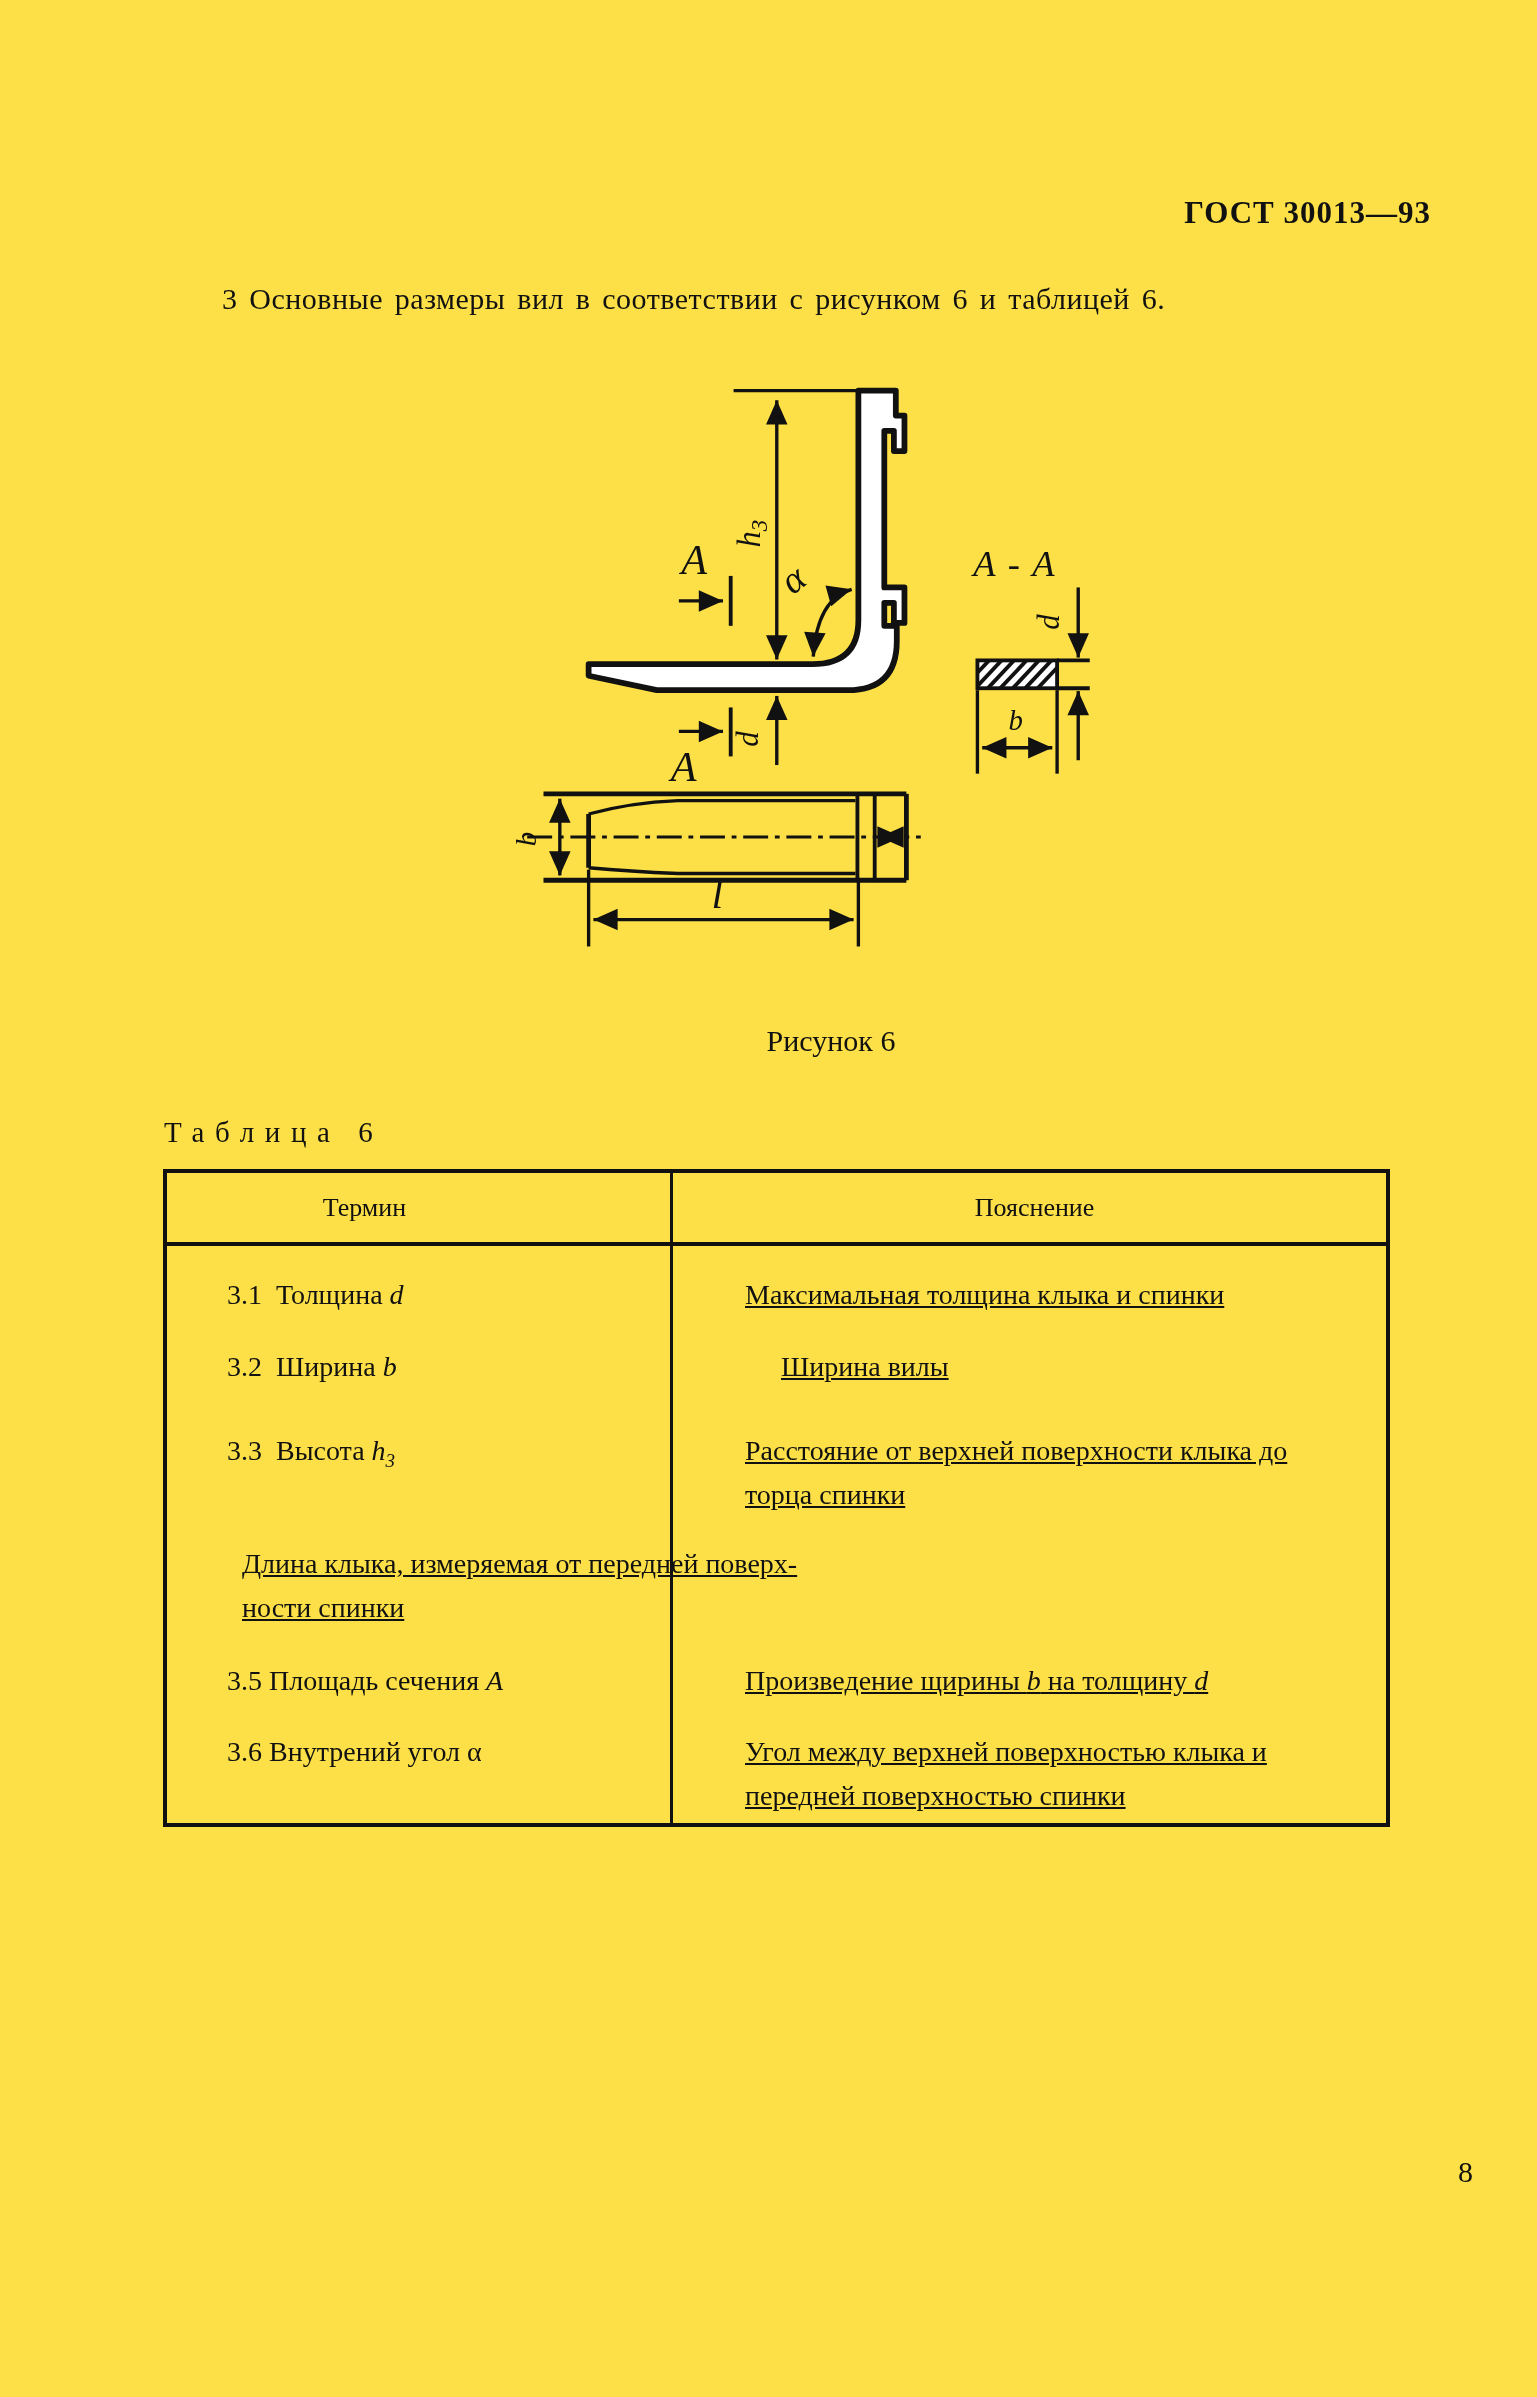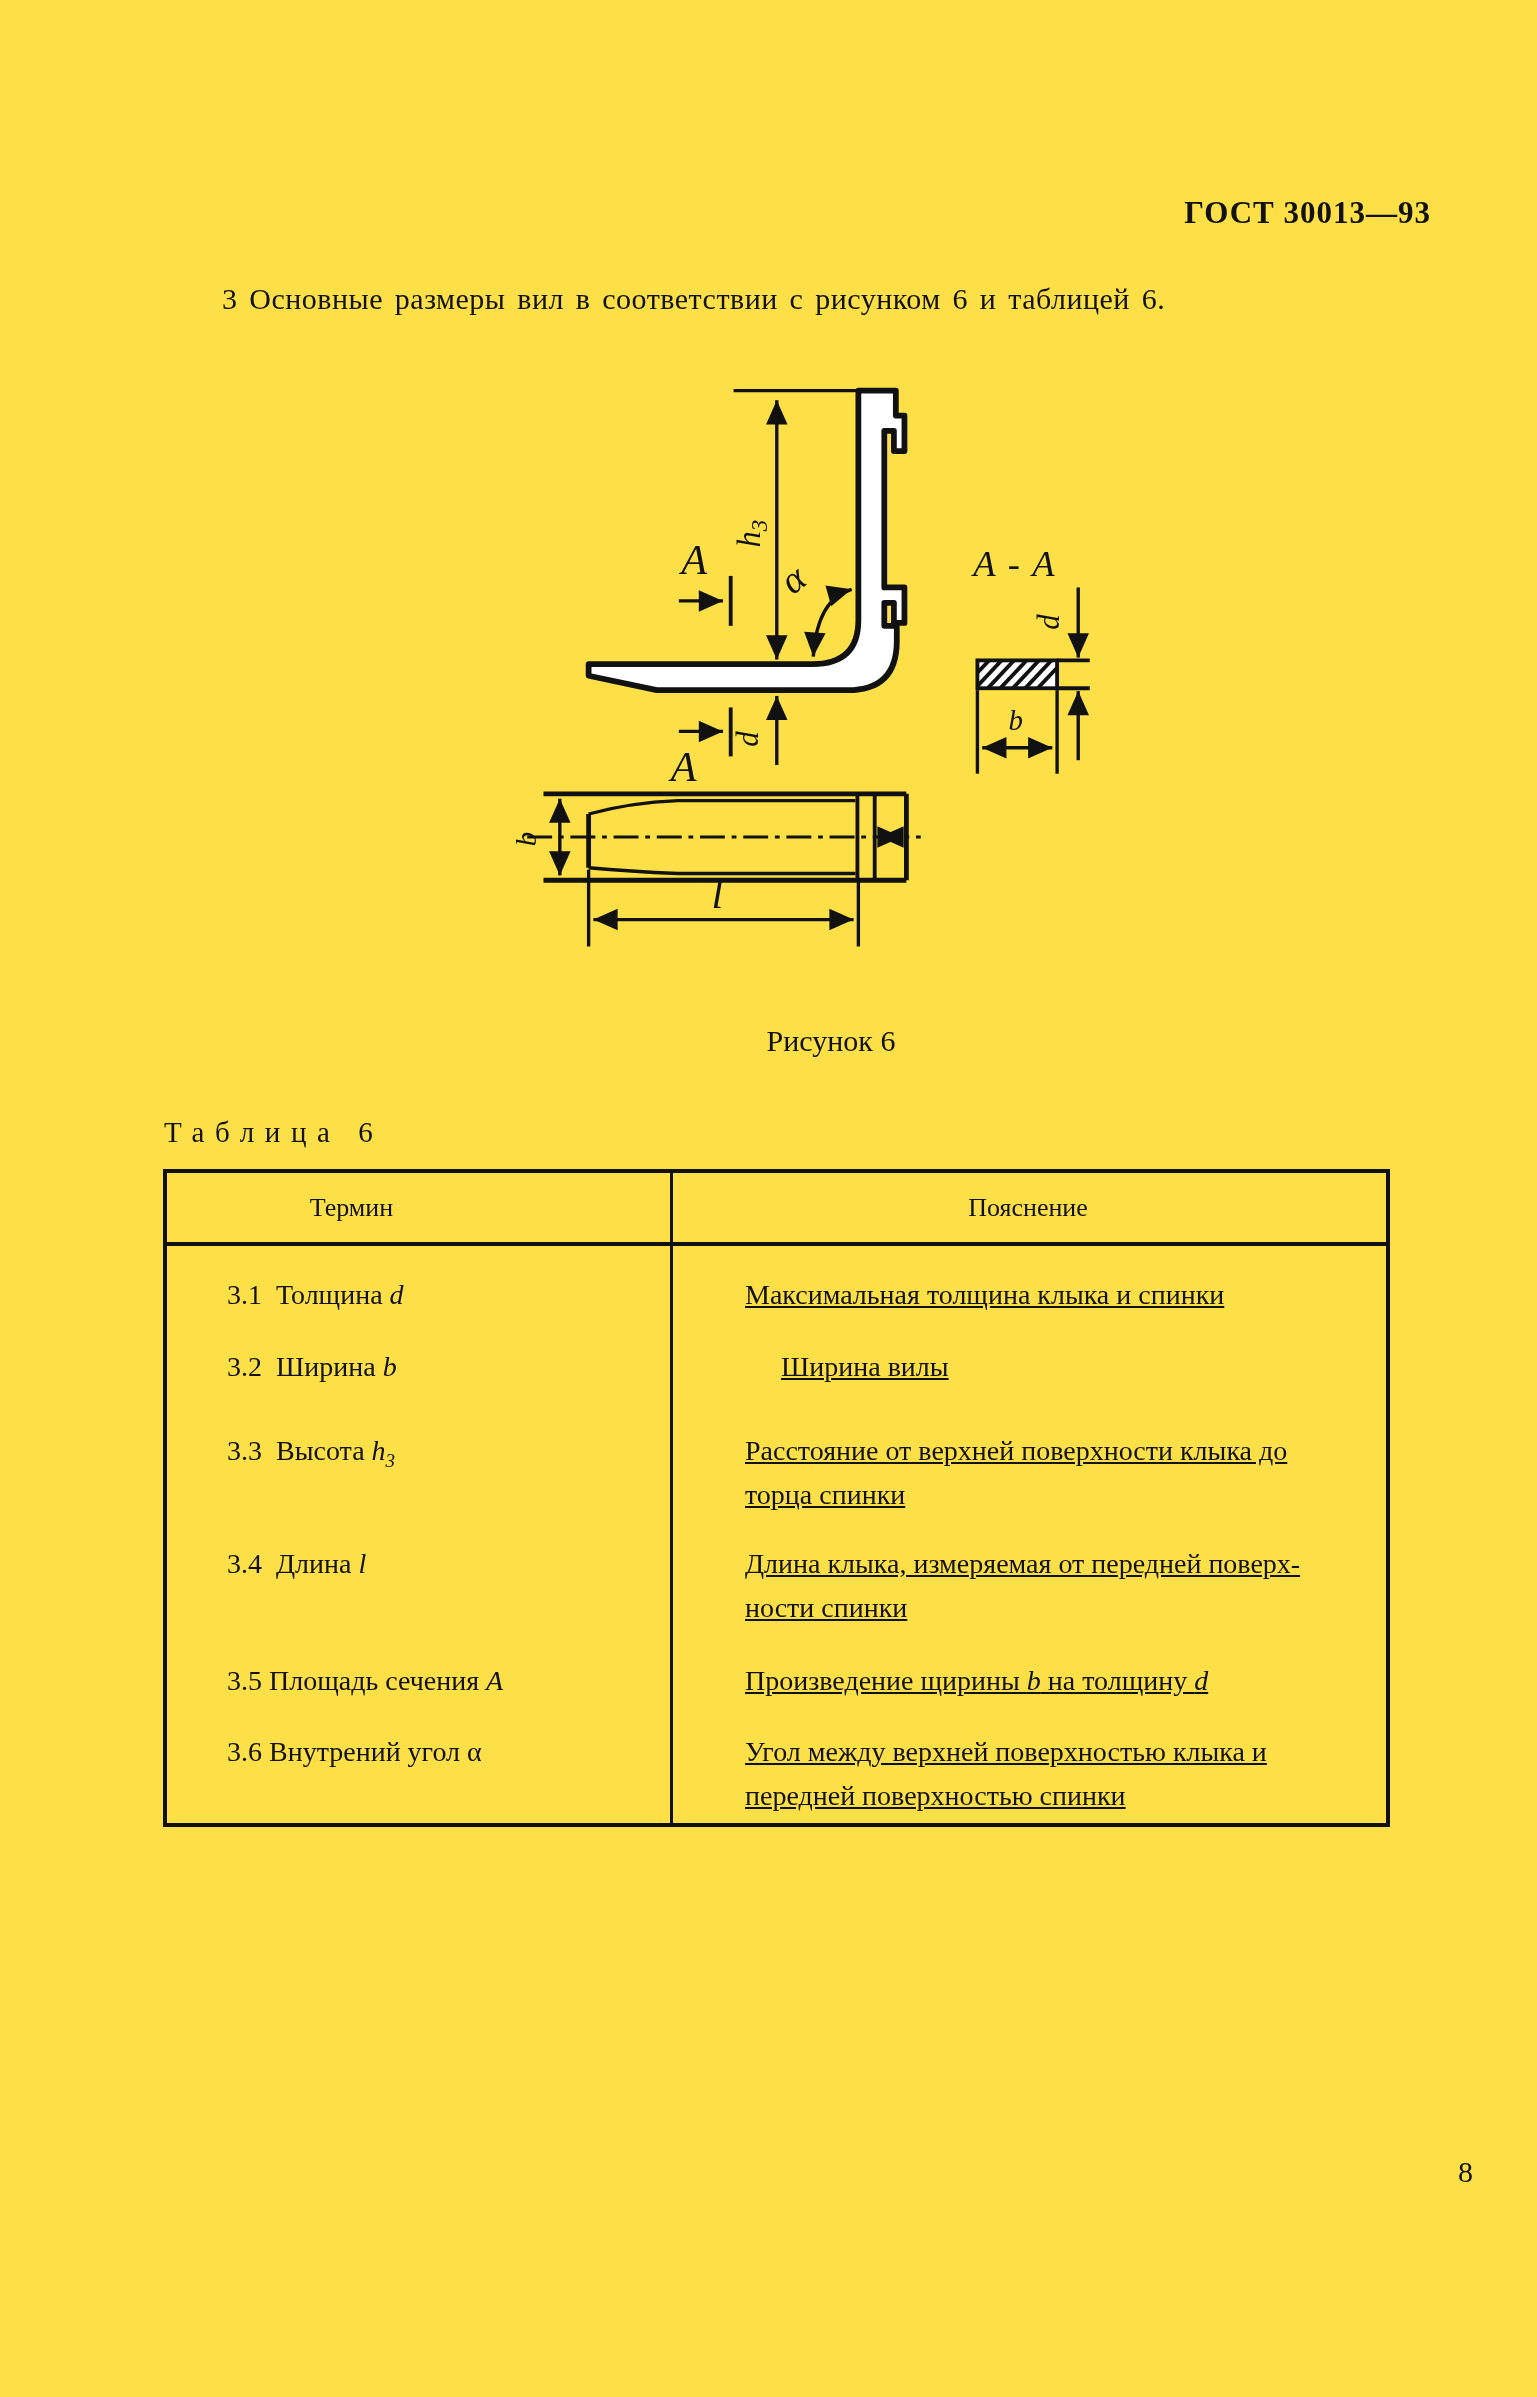--- a/index.html
+++ b/index.html
@@ -29,21 +29,21 @@
   }
   .gtable {
     position:absolute; top:1169px; left:163px; width:1227px; height:658px;
     border:4.8px solid #111; box-sizing:border-box;
   }
   .col-divider {
     position:absolute; top:0; bottom:0; left:503px; width:2.9px; background:#111;
   }
   .thead {
     display:flex; height:73px; border-bottom:4.8px solid #111;
-    box-sizing:border-box; align-items:center;
+    box-sizing:border-box; align-items:center;padding-left:13px;
   }
   .th { font-size:26px; text-align:center; }
   .th.term-col { width:503px; padding-right:134px; box-sizing:border-box; }
   .th.expl-col { flex:1; }
   .tbody { padding-top:27px; }
   .trow { display:flex; }
   .tcell { font-size:28px; line-height:44px; box-sizing:border-box; }
   .tcell.term  { width:503px; padding-left:60px; white-space:pre-wrap; }
   .tcell.expl  { flex:1; padding-left:75px; padding-right:19px;text-decoration:underline; }
   .tcell sub { font-size:68%; }
@@ -187,21 +187,20 @@
         </div>
         <div class="trow" style="min-height: 84px; gap: 36px;">
           <div class="tcell term"><span>3.2  Ширина </span><span style="font-style: italic;">b</span></div>
           <div class="tcell expl"><span>Ширина вилы</span></div>
         </div>
         <div class="trow" style="min-height: 113px;">
           <div class="tcell term"><span>3.3  Высота </span><span style="font-style: italic;">h</span><sub style="font-style: italic;">3</sub></div>
           <div class="tcell expl"><span>Расстояние от верхней поверхности клыка до</span><br><span>торца спинки</span></div>
         </div>
         <div class="trow" style="min-height: 117px;">
-          <div class="tcell term"><span>3.4  Длина </span><span style="font-style: italic;">l</span></div>
           <div class="tcell expl"><span>Длина клыка, измеряемая от передней поверх-</span><br><span>ности спинки</span></div>
         </div>
         <div class="trow" style="min-height: 71px;">
           <div class="tcell term"><span>3.5 Площадь сечения </span><span style="font-style: italic;">A</span></div>
           <div class="tcell expl"><span>Произведение щирины </span><span style="font-style: italic;">b</span><span> на толщину </span><span style="font-style: italic;">d</span></div>
         </div>
         <div class="trow" style="min-height: 101px;">
           <div class="tcell term"><span>3.6 Внутрений угол α</span></div>
           <div class="tcell expl"><span>Угол между верхней поверхностью клыка и</span><br><span>передней поверхностью спинки</span></div>
         </div>

